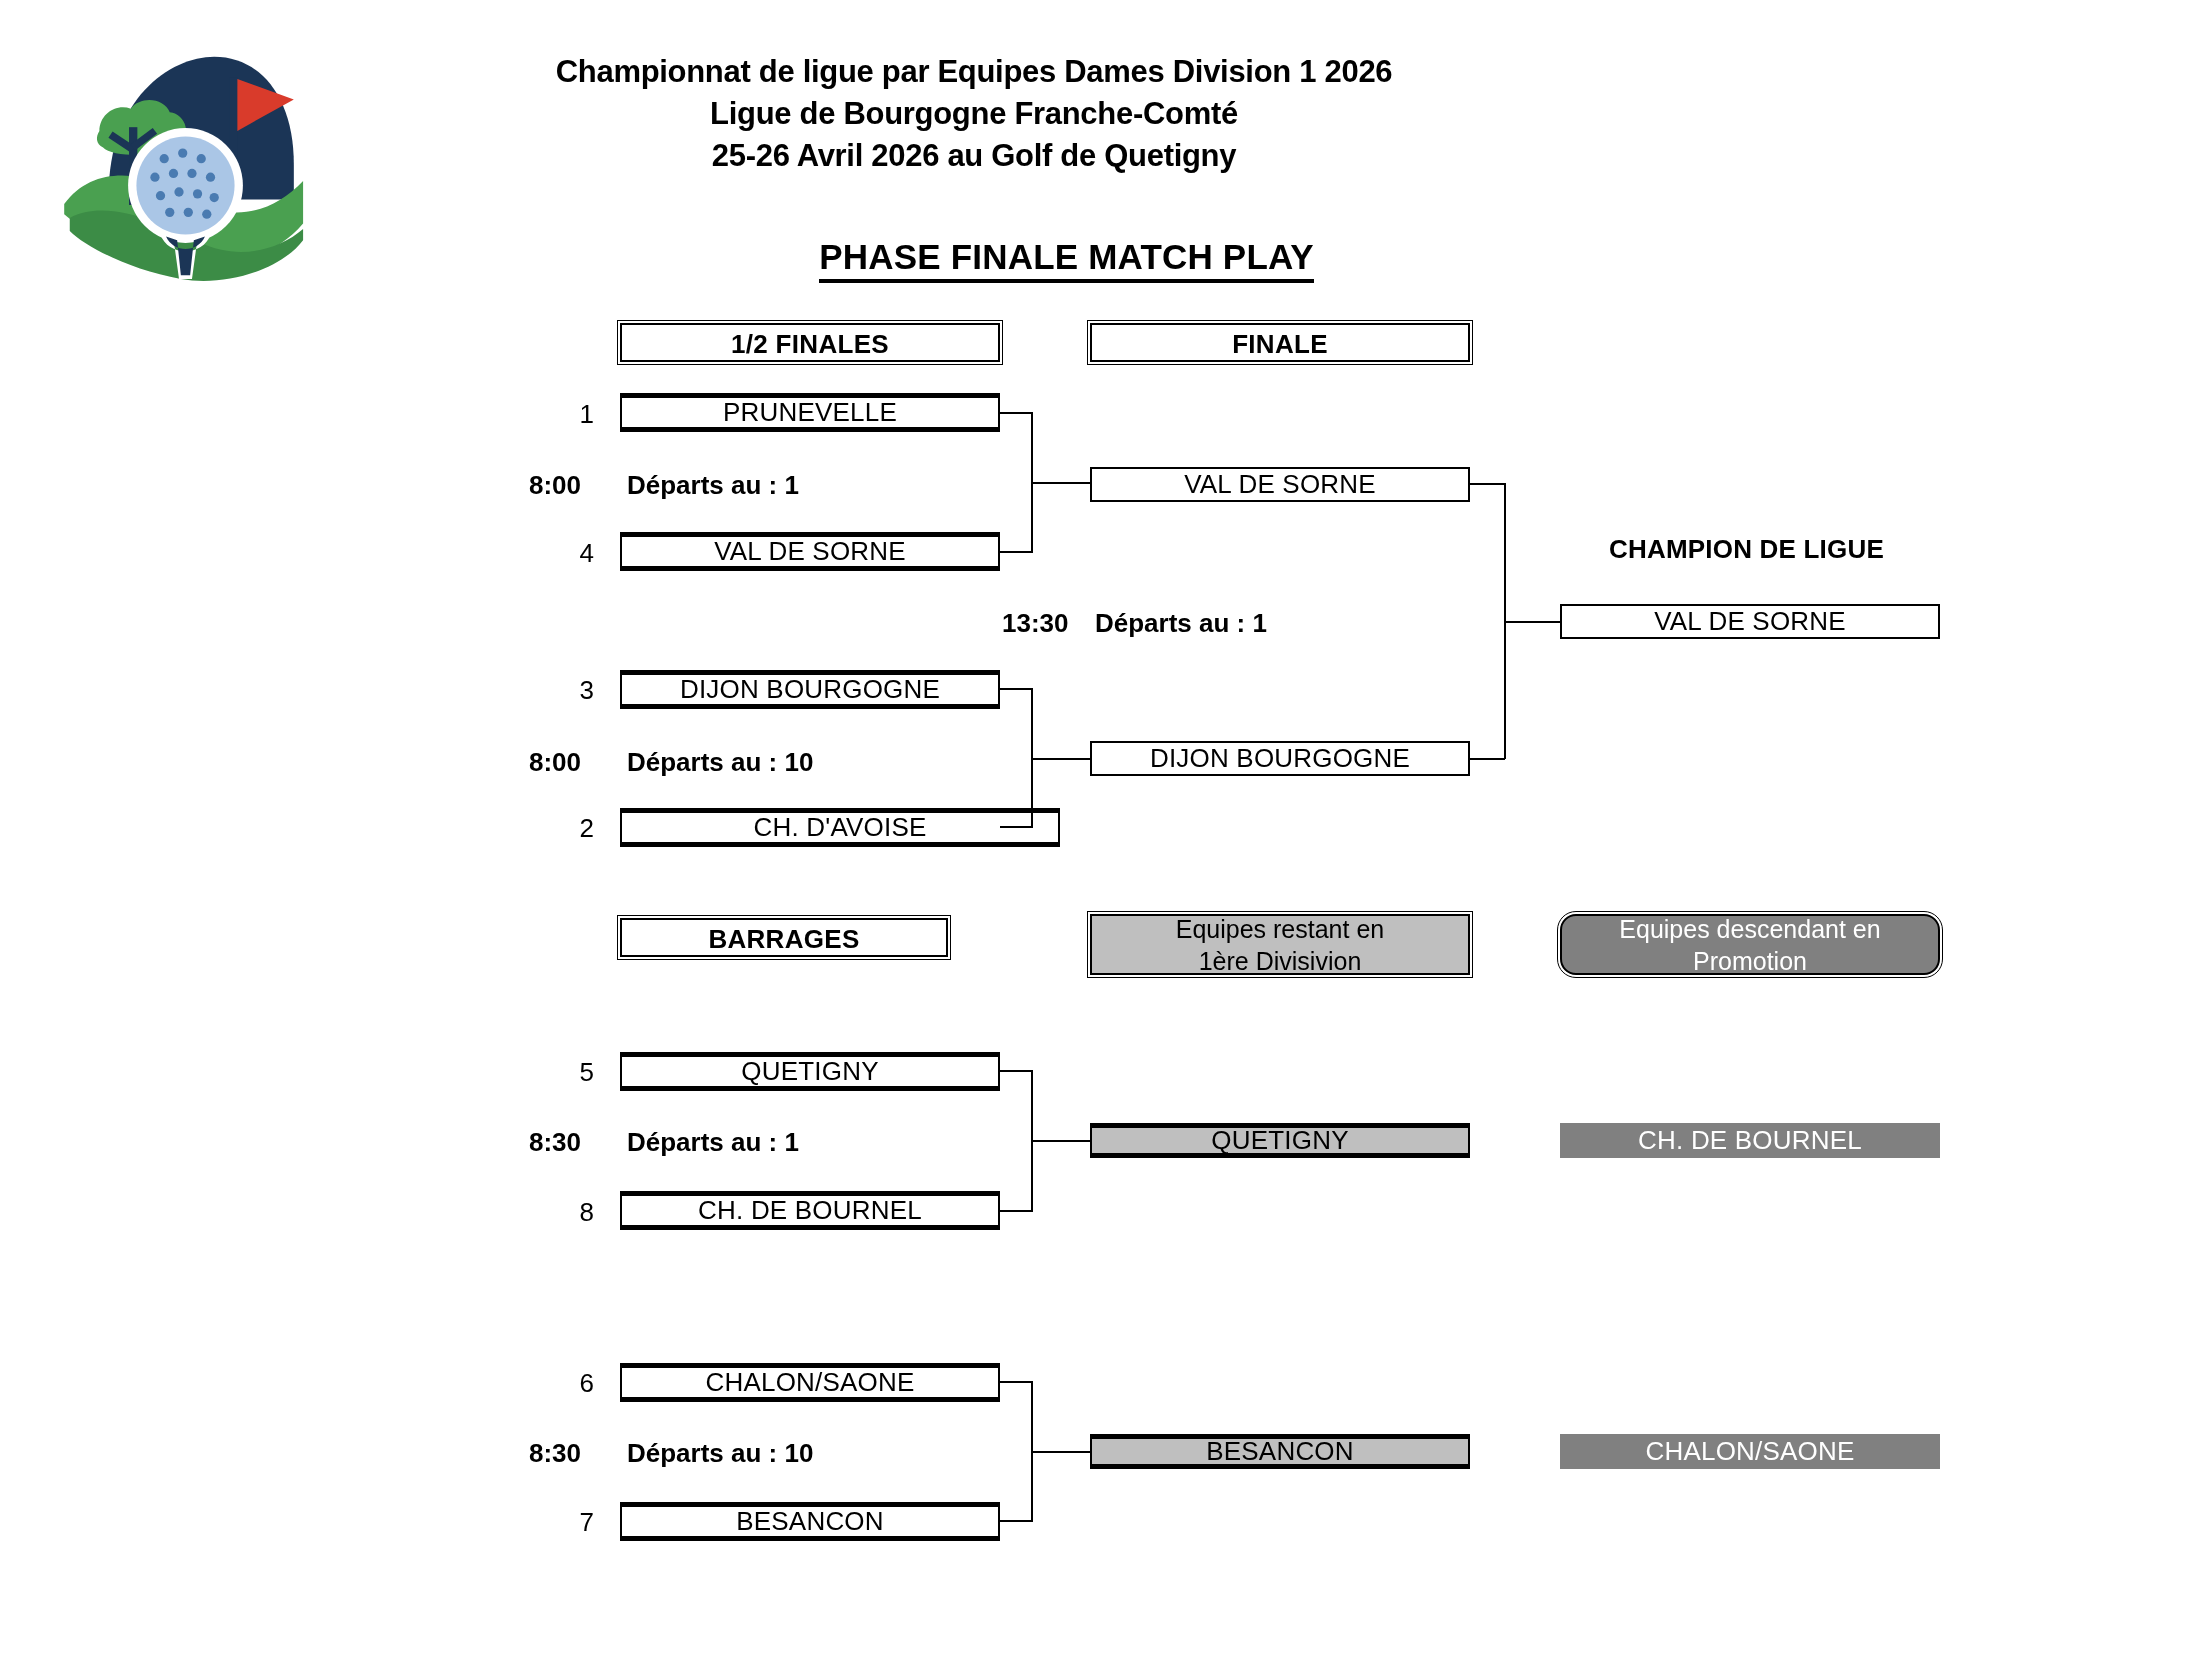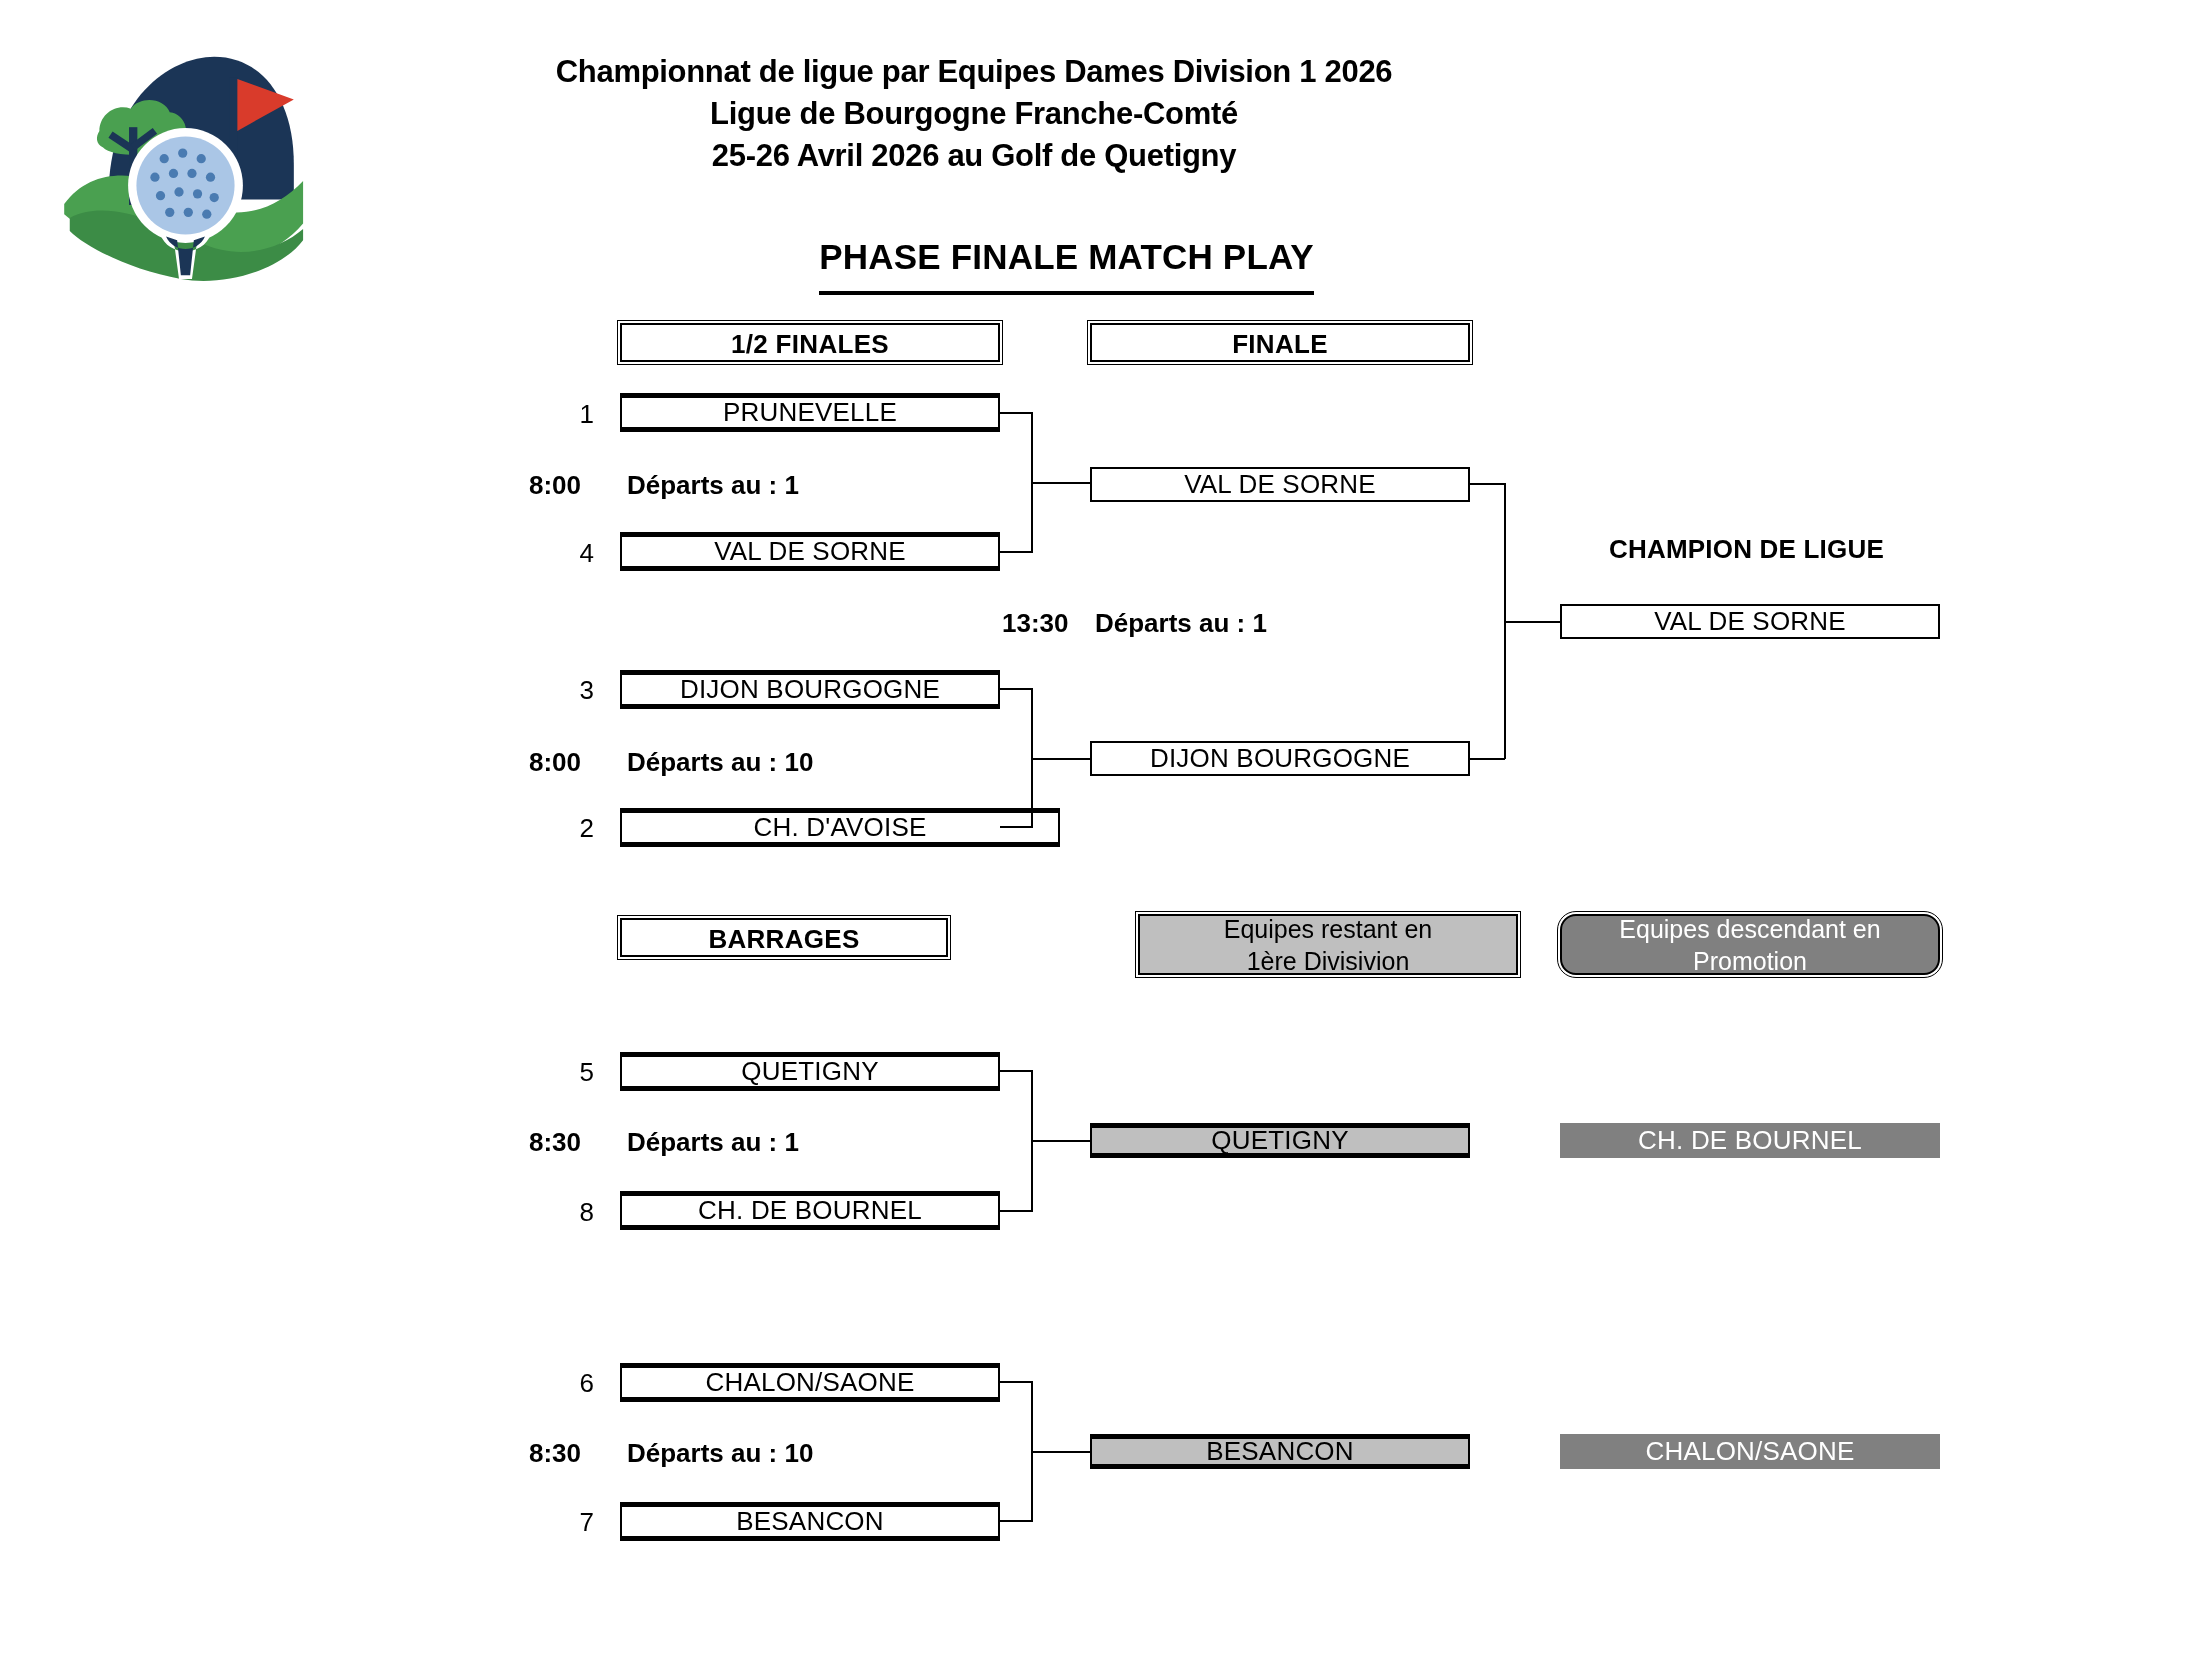--- a/index.html
+++ b/index.html
@@ -62,21 +62,21 @@
 
   #phase-title {
     left: 649px; top: 237px; width: 807px;
     text-align: center;
     font-weight: bold;
     font-size: 35px;
     letter-spacing: 0.2px;
   }
   #phase-title span {
     border-bottom: 4.6px solid #000;
-    padding-bottom: 15px;
+    padding-bottom: 3px;
     margin-left: 28px;
   }
 
   
   .hdr {
     box-sizing: border-box;
     border: 2.8px solid #000;
     outline: 1.9px solid #000;
     outline-offset: 2.8px;
     background: #fff;
@@ -274,21 +274,21 @@
 <div class="abs ln-h" style="left:1031px; top:758px; width:59px;"></div>
 
 <div class="abs box flat" style="left:1090px; top:741px; width:380px; height:35px;">
   <span>DIJON BOURGOGNE</span>
 </div>
 
 <div class="abs hdr" style="left:620px; top:918px; width:328px; height:39px;">
   <span>BARRAGES</span>
 </div>
 
-<div class="abs legend light" style="left:1090px; top:914px; width:380px; height:61px;margin-left:48px;">
+<div class="abs legend light" style="left:1090px; top:914px; width:380px; height:61px;">
   <span>Equipes restant en</span>
   <span>1ère Divisivion</span>
 </div>
 
 <div class="abs legend dark" style="left:1560px; top:914px; width:380px; height:61px;">
   <span>Equipes descendant en</span>
   <span>Promotion</span>
 </div>
 
 <div class="abs seed" style="left:557px; top:1057px;">5</div>

